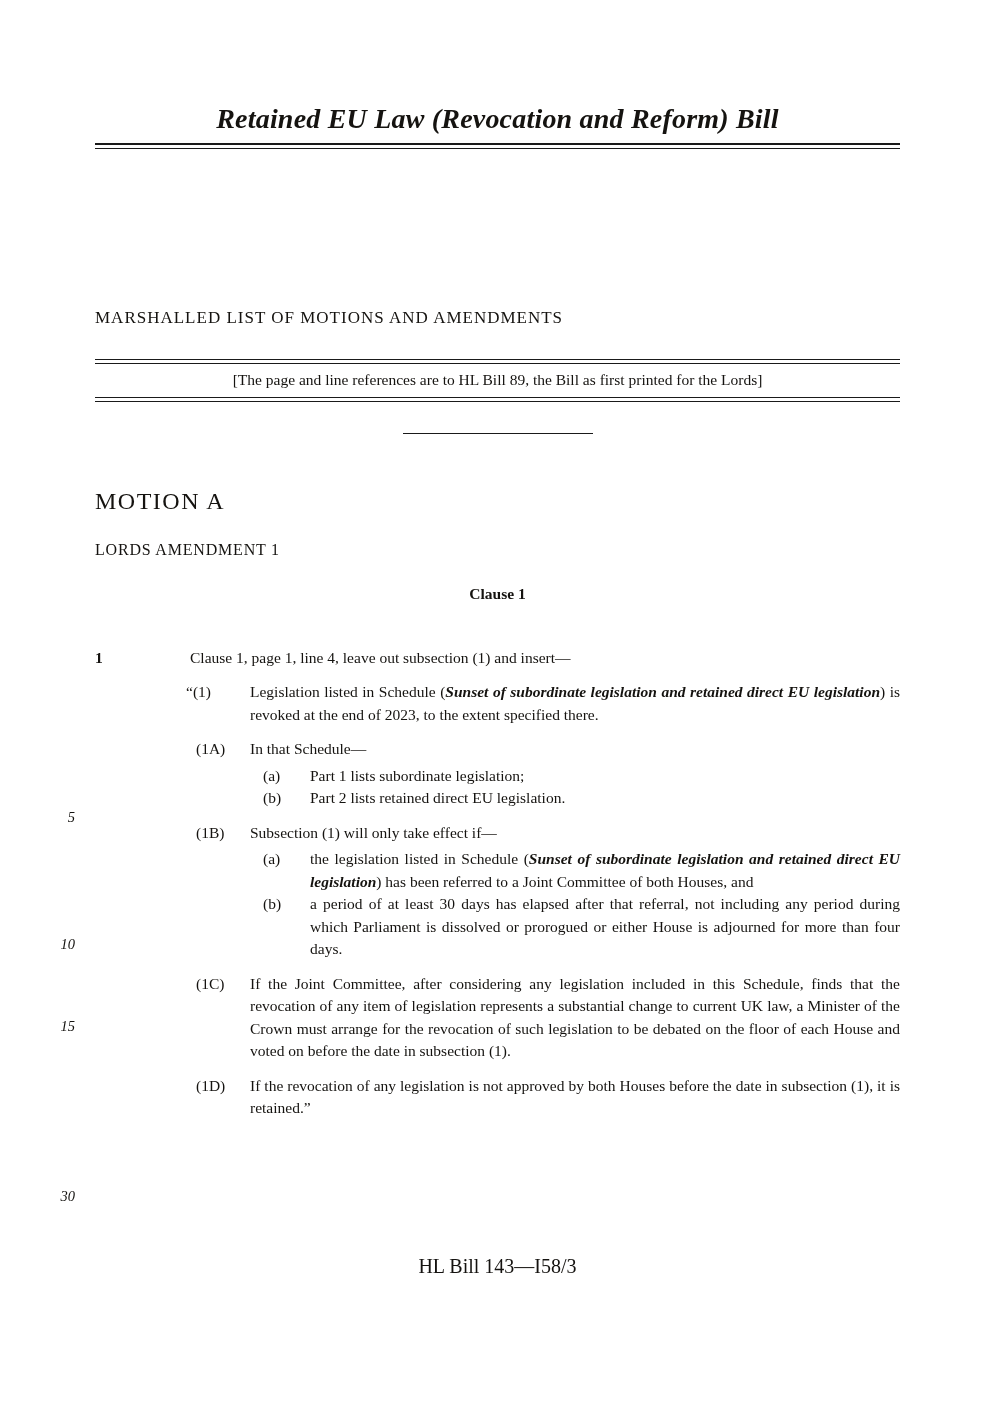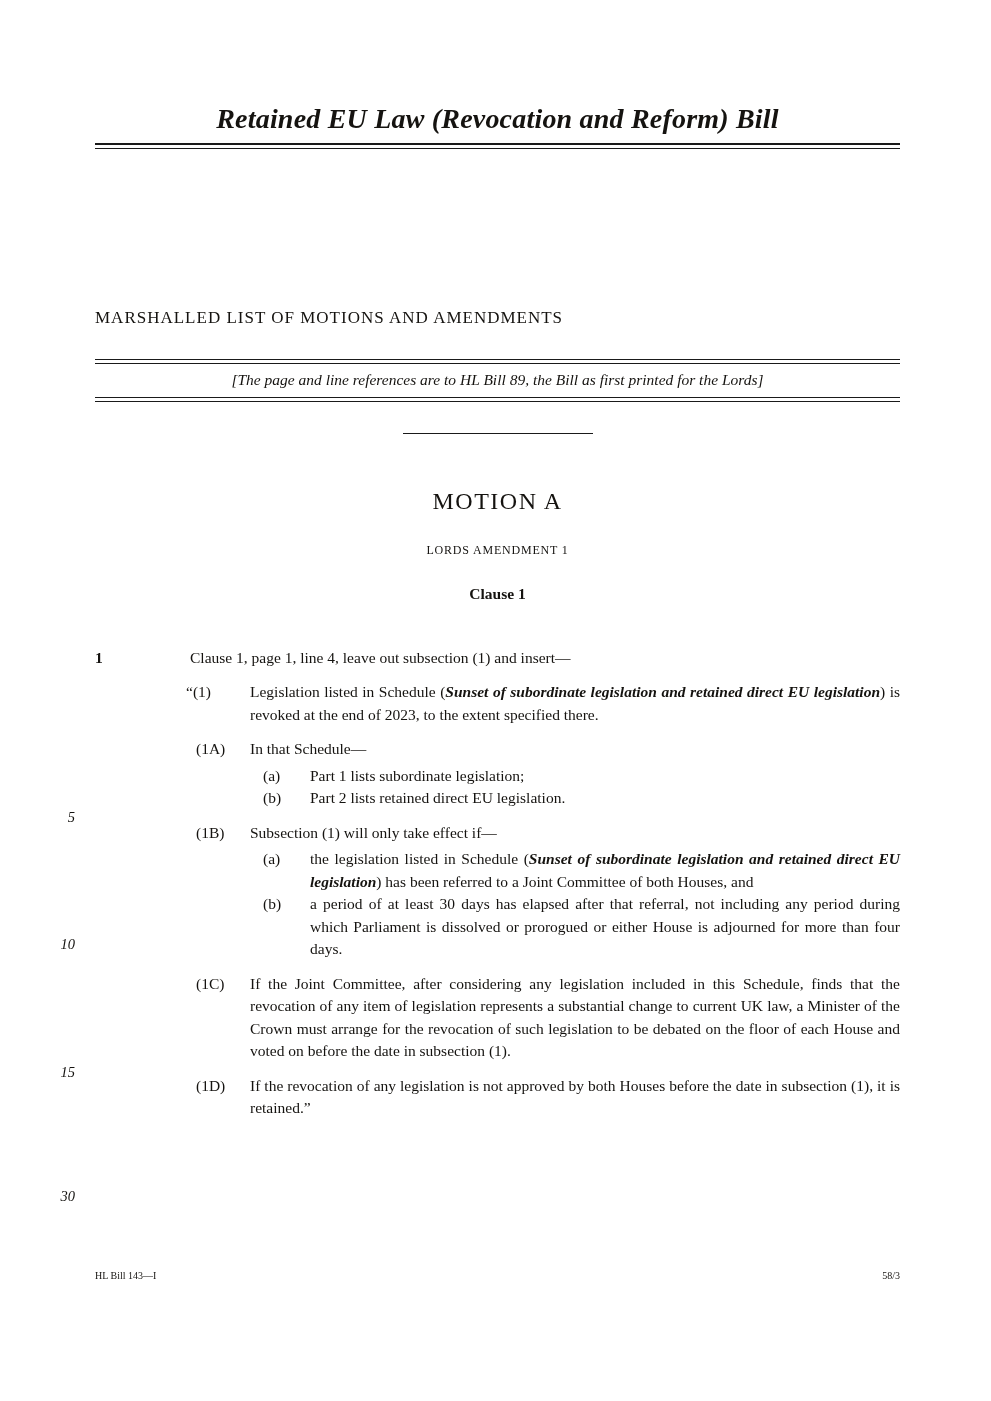--- a/index.html
+++ b/index.html
@@ -47,44 +47,41 @@
     letter-spacing: 1px;
   }
 
   
   .note-box { margin-top: 24px; }
   .note-rule-a { border-top: 1.4px solid #1a1a1a; }
   .note-rule-b { border-top: 1px solid #1a1a1a; margin-top: 3px; }
   .note-text {
     padding: 6px 10px 7px 10px;
     text-align: center;
-    font-style: italic;
     font-size: 15.5px;
     line-height: 20px;
   }
 
   .short-rule {
     width: 190px;
     margin: 31px auto 0 auto;
     border: none;
     border-top: 1.2px solid #1a1a1a;
   }
 
   
   .motion-title {
     margin-top: 52px;
-    text-align: center;
     font-size: 24px;
     line-height: 30px;
     letter-spacing: 1.5px;
   }
   .lords-amendment {
     margin-top: 24px;
-    text-align: center;
-    font-size: 12px;
+    font-size: 16px;
     line-height: 20px;
     letter-spacing: 0.8px;
   }
   .clause-heading {
     margin-top: 24px;
     text-align: center;
     font-size: 15.5px;
     font-weight: bold;
     line-height: 20px;
   }
@@ -139,34 +136,33 @@
     line-height: 20px;
   }
 
   
   .footer {
     position: absolute;
     left: 95px;
     right: 91px;
     top: 1256px;
     display: flex;
-    justify-content: space-between;
-    font-size: 10px;
+    justify-content: center;
+    font-size: 20px;
     line-height: 21px;
-    margin-top: 9px;
   }
 </style>
 </head>
 <body>
 
 <div class="page">
 
   <div class="line-no" style="top: 807px;">5</div>
   <div class="line-no" style="top: 934px;">10</div>
-  <div class="line-no" style="top: 1062px;">15</div>
+  <div class="line-no" style="top: 1016px;">15</div>
   <div class="line-no" style="top: 1186px;">30</div>
 
   <div class="content">
 
     <h1 class="doc-title">Retained EU Law (Revocation and Reform) Bill</h1>
 
     <div class="title-rules">
       <div class="rule-heavy"></div>
       <div class="rule-light"></div>
     </div>

